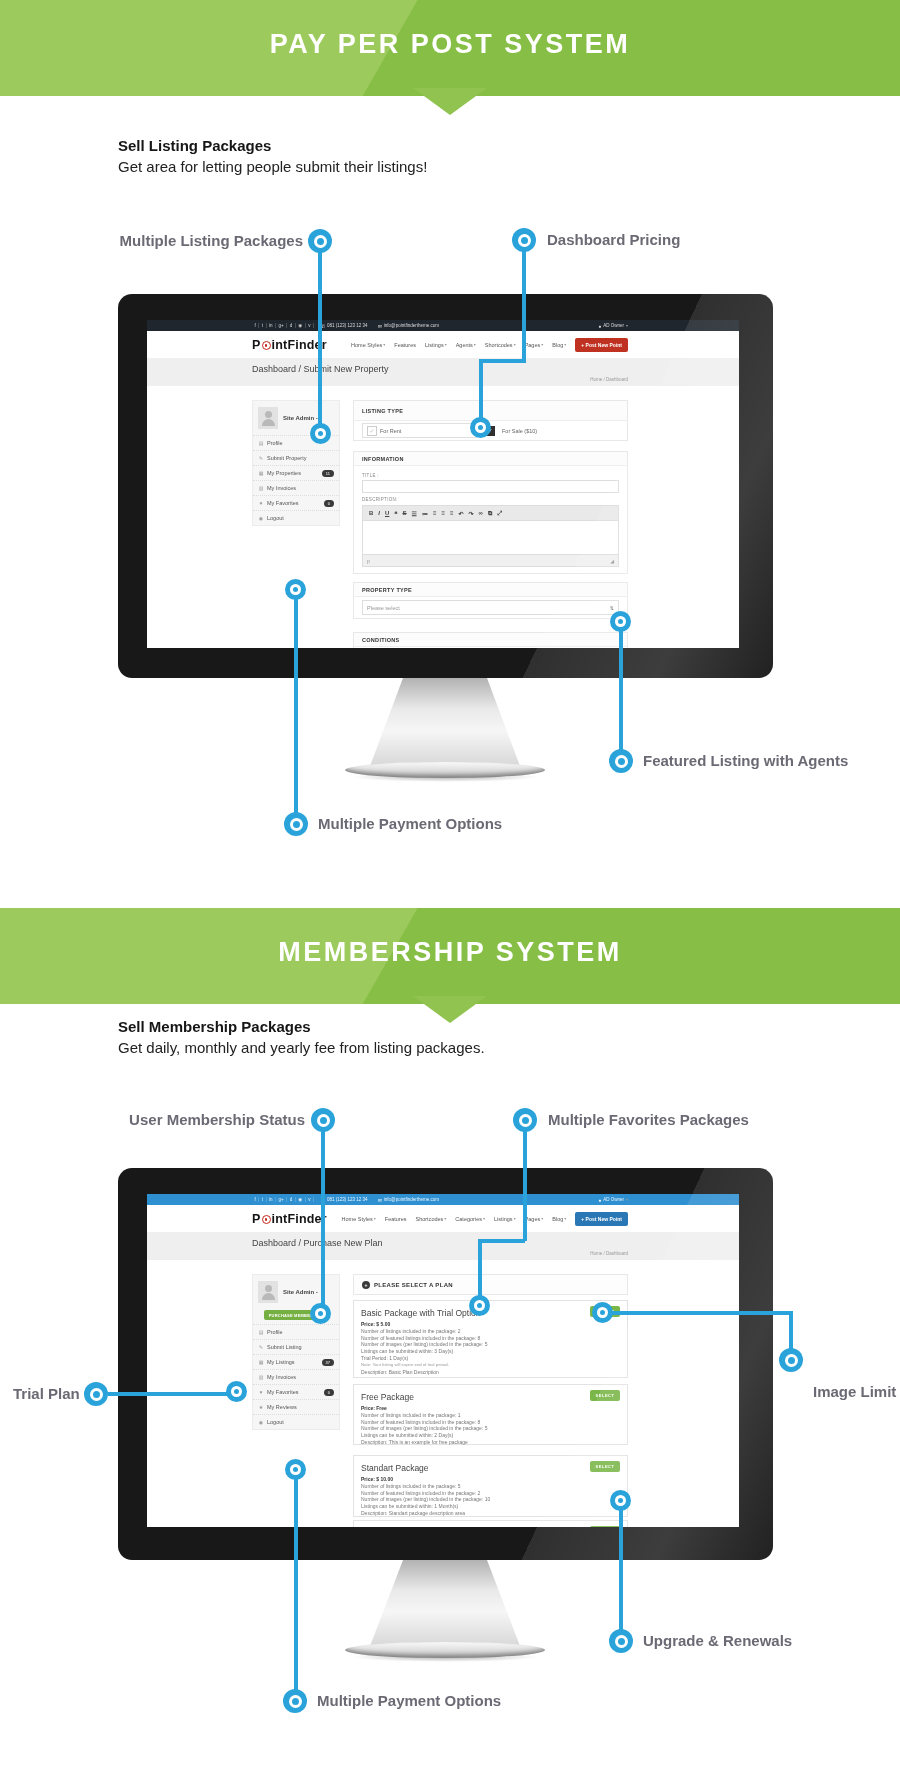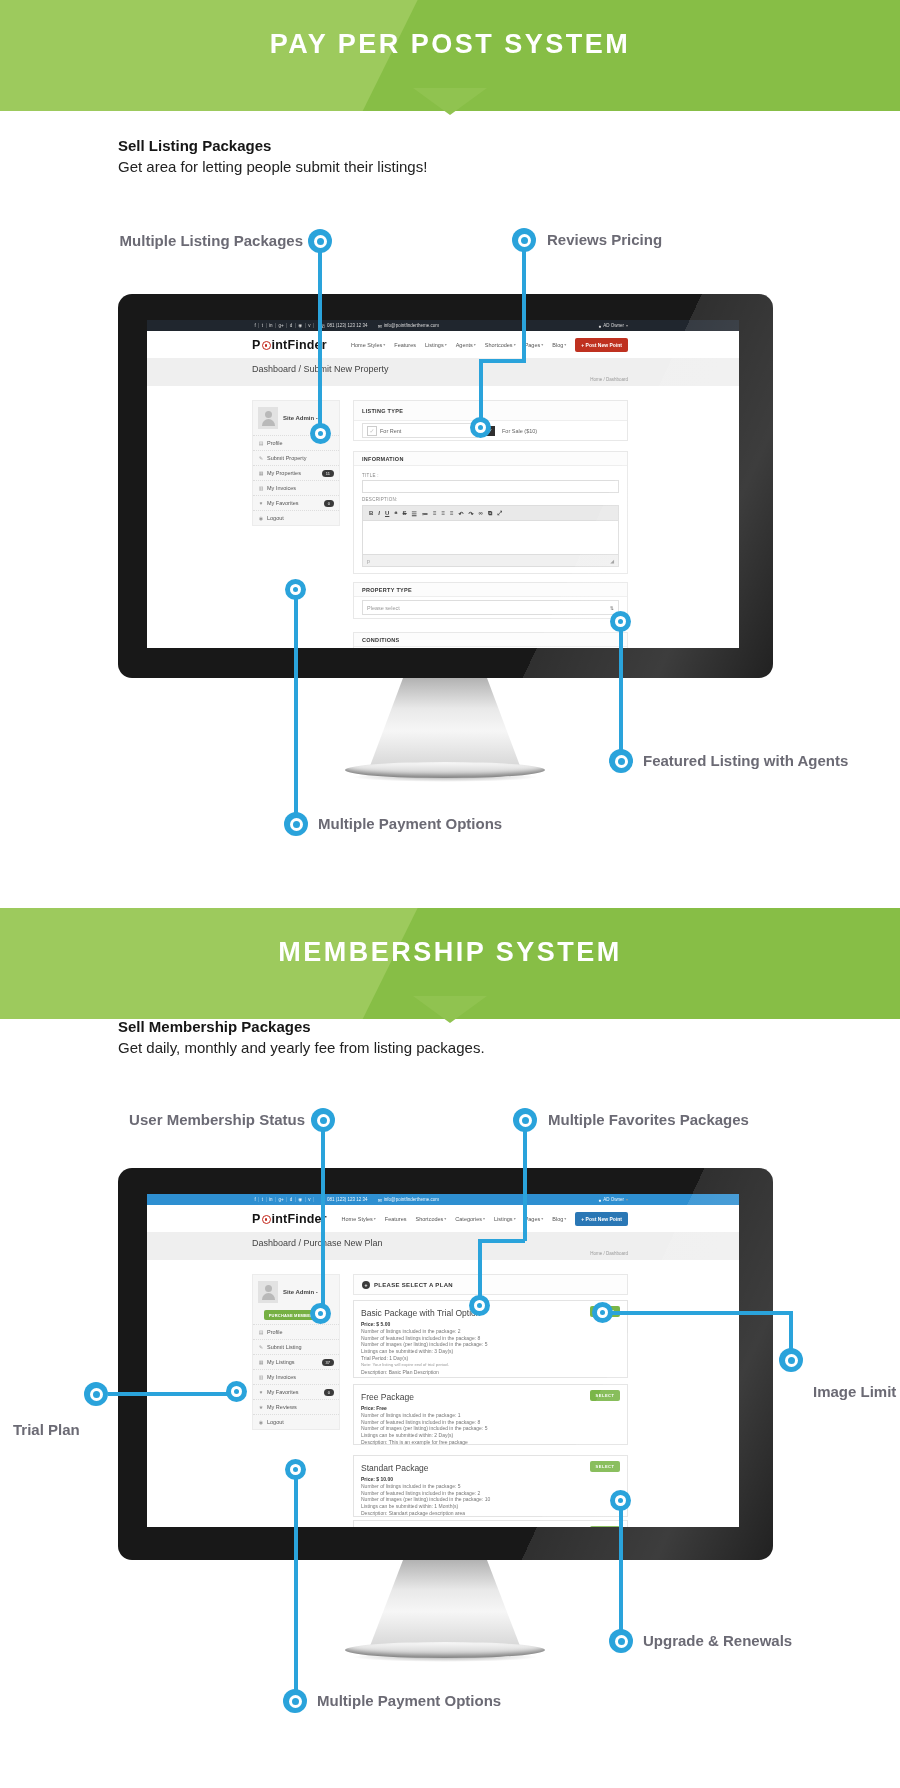--- a/index.html
+++ b/index.html
@@ -1,20 +1,20 @@
 <!DOCTYPE html>
 <html><head>
 <meta charset="utf-8">
 <style>
   html,body{margin:0;padding:0;background:#fff;}
   #page{position:relative;width:900px;height:1788px;background:#ffffff;overflow:hidden;
         font-family:"Liberation Sans", sans-serif;}
 
   
-  .banner{position:absolute;left:0;width:900px;height:111px;background:#87be46;overflow:hidden;}
+  .banner{position:absolute;left:0;width:900px;height:96px;background:#87be46;overflow:hidden;}
   .banner .light{position:absolute;inset:0;background:#9dca5d;
                  clip-path:polygon(0 0,46.4% 0,40.3% 100%,0 100%);}
   .banner h1{position:relative;margin:0;line-height:88px;text-align:center;color:#fff;
              font-size:27px;font-weight:bold;letter-spacing:2.5px;}
   .vtri{position:absolute;width:0;height:0;border-left:37px solid transparent;
         border-right:37px solid transparent;border-top:27px solid #90c350;}
   #banner1{top:0;} #v1{left:413px;top:88px;}
   #banner2{top:908px;} #v2{left:413px;top:996px;}
 
   
@@ -52,21 +52,21 @@
   #lbl-ums{left:100px;top:1112px;width:205px;}
   #pin-ums{left:311px;top:1108px;} #line-ums{left:321px;top:1131px;height:173px;}
   #dot-ums{left:310px;top:1303px;}
   #lbl-mmp{left:548px;top:1112px;}
   #pin-mmp{left:513px;top:1108px;}
   #line-mmp-a{left:523px;top:1131px;height:110px;} #line-mmp-b{left:480px;top:1239px;width:45px;}
   #line-mmp-c{left:478px;top:1239px;height:58px;}  #dot-mmp{left:469px;top:1295px;}
   #dot-il{left:592px;top:1302px;}
   #line-il-a{left:612px;top:1311px;width:179px;} #line-il-b{left:789px;top:1311px;height:39px;}
   #pin-il{left:779px;top:1348px;} #lbl-il{left:813px;top:1352px;margin-top:32px;}
-  #lbl-tp{left:13px;top:1386px;margin-top:36px;}
+  #lbl-tp{left:13px;top:1386px;}
   #pin-tp{left:84px;top:1382px;} #line-tp{left:108px;top:1392px;width:120px;}
   #dot-tp{left:226px;top:1381px;}
   #dot-ur{left:610px;top:1490px;} #line-ur{left:619px;top:1509px;height:122px;}
   #pin-ur{left:609px;top:1629px;} #lbl-ur{left:643px;top:1633px;}
   #dot-mpo2{left:285px;top:1459px;} #line-mpo2{left:294px;top:1478px;height:213px;}
   #pin-mpo2{left:283px;top:1689px;} #lbl-mpo2{left:317px;top:1693px;}
 
   
   .monitor{position:absolute;background:#181818;border-radius:14px;z-index:2;}
   .monitor::after{content:"";position:absolute;inset:0;border-radius:14px;pointer-events:none;
@@ -182,21 +182,21 @@
   <div class="vtri" id="v1"></div>
 
   <div class="sec-head" id="h1">Sell Listing Packages</div>
   <div class="sec-sub" id="sub1">Get area for letting people submit their listings!</div>
 
   <div class="lbl r" id="lbl-mlp">Multiple Listing Packages</div>
   <div class="pin" id="pin-mlp"></div>
   <div class="ln v" id="line-mlp"></div>
   <div class="dot" id="dot-mlp"></div>
 
-  <div class="lbl" id="lbl-cp">Reviews Pricing</div>
+  <div class="lbl" id="lbl-cp">Dashboard Pricing</div>
   <div class="pin" id="pin-cp"></div>
   <div class="ln v" id="line-cp-a"></div>
   <div class="ln hz" id="line-cp-b"></div>
   <div class="ln v" id="line-cp-c"></div>
   <div class="dot" id="dot-cp"></div>
 
   <div class="dot" id="dot-mpo1"></div>
   <div class="ln v" id="line-mpo1"></div>
   <div class="pin" id="pin-mpo1"></div>
   <div class="lbl" id="lbl-mpo1">Multiple Payment Options</div>

